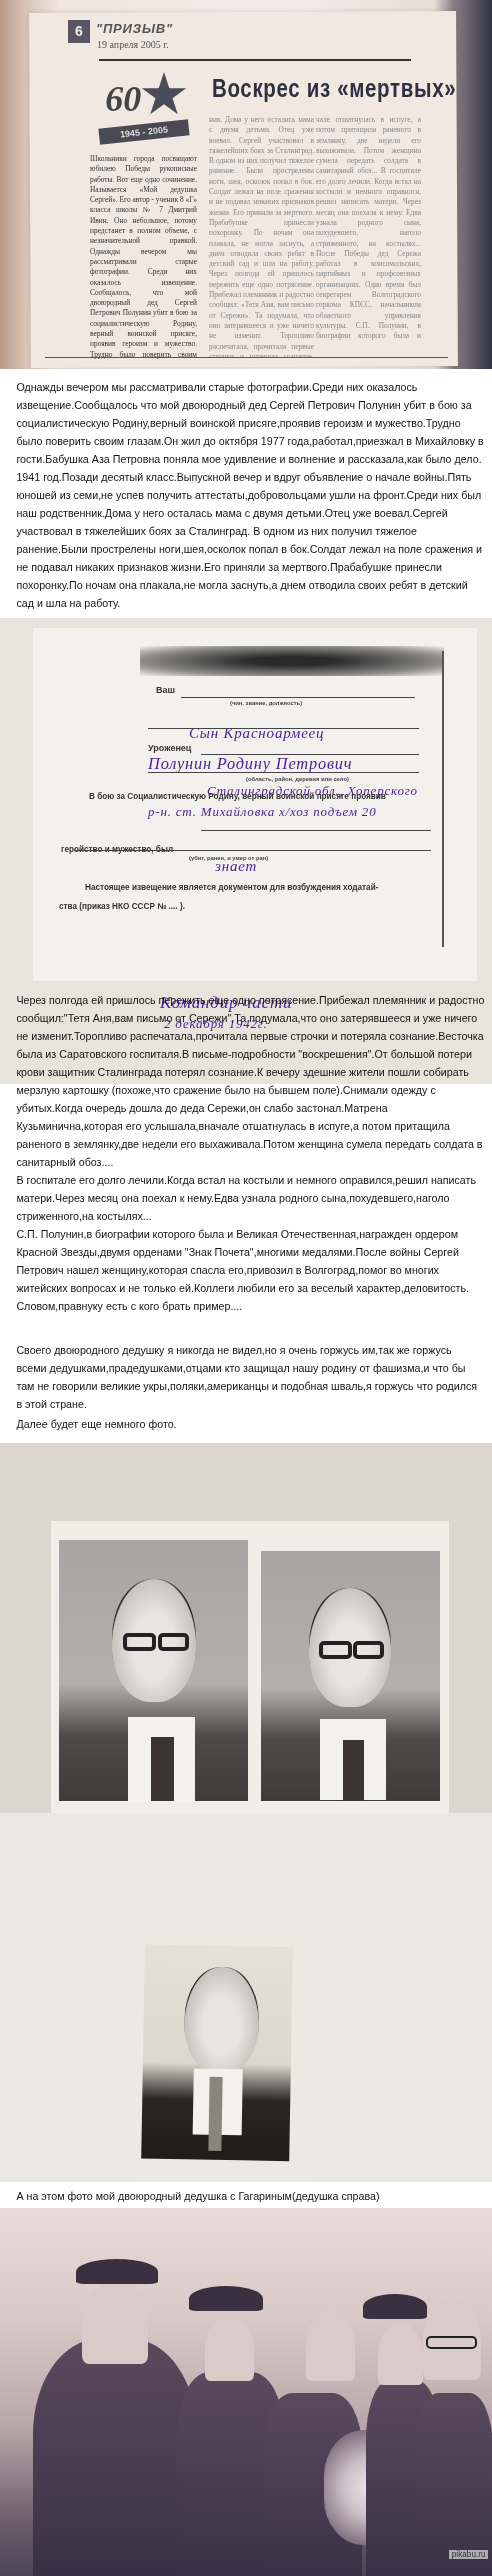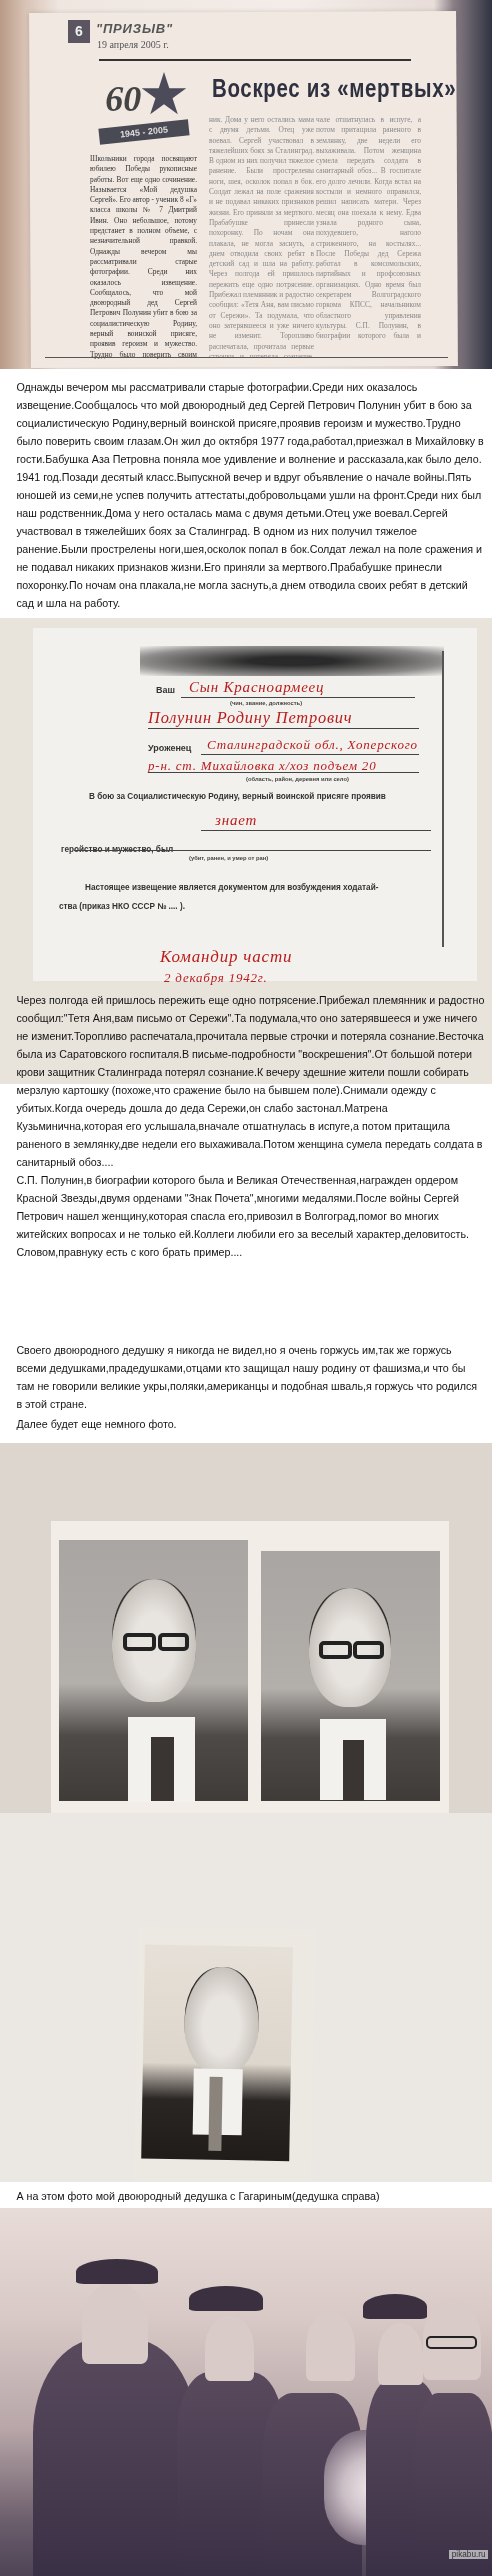--- a/index.html
+++ b/index.html
@@ -26,21 +26,21 @@
   #news .col.c1 { left:90px; top:154px; width:107px; height:205px; color:#333; }
   #news .col.c2 { left:209px; top:115px; width:105px; height:242px; color:#888; }
   #news .col.c3 { left:316px; top:115px; width:105px; height:226px; color:#888; }
   #news .bottom-rule { position:absolute; left:45px; top:357px; width:403px; height:0.8px; background:#555; }
 
   
   #notice { top:618px; height:466px; background:#e8e3db; }
   #notice .sheet { position:absolute; left:33px; top:10px; width:444px; height:353px; background:#f3f1ee; }
   #notice .dark-head { position:absolute; left:140px; top:28px; width:304px; height:30px; background:radial-gradient(ellipse at center,#2a2a2a 20%,rgba(40,40,40,.5) 70%,transparent 100%); }
   #notice .field { position:absolute; font:bold 9px "Liberation Sans",sans-serif; color:#333; }
-  #notice .hand { position:absolute; font:italic 15px "Liberation Serif",serif; color:#b91c1c; letter-spacing:0.8px; white-space:nowrap; }
+  #notice .hand { position:absolute; font:italic 15px "Liberation Serif",serif; color:#4c1d95; letter-spacing:0.8px; white-space:nowrap;margin-top:46px; }
   #notice .line { position:absolute; height:0.8px; background:#444; }
   #notice .small { position:absolute; font:bold 5.8px "Liberation Sans",sans-serif; color:#444; }
   #notice .border-r { position:absolute; left:442px; top:33px; width:1.6px; height:296px; background:#555; }
 
   
   #portraits { top:1443px; height:370px; background:#ddd6cf; }
   #portraits .card { position:absolute; left:51px; top:78px; width:398px; height:296px; background:#f2ede6; }
   #portraits .pic { position:absolute; background:linear-gradient(180deg,#a8a5a2 0%,#b3afab 55%,#4e4a47 75%,#3f3b38 100%); }
   .head { position:absolute; border-radius:48% 48% 45% 45%; background:radial-gradient(ellipse at 50% 55%,#e8e4df 35%,#c8c3bd 70%,#2a2724 72%); }
   .glasses { position:absolute; height:18px; border:4.1px solid #222; border-radius:5px; box-sizing:border-box; }
@@ -108,20 +108,21 @@
   <div class="line" style="left:74px;top:232px;width:357px;"></div>
   <div class="small" style="left:189px;top:237px;">(убит, ранен, и умер от ран)</div>
   <div class="field" style="left:85px;top:265px;font-size:8.2px;">Настоящее извещение является документом для возбуждения ходатай-</div>
   <div class="field" style="left:59px;top:284px;font-size:8.2px;">ства (приказ НКО СССР № .... ).</div>
   <div class="hand" style="left:160px;top:329px;font-size:17px;">Командир части</div>
   <div class="hand" style="left:164px;top:352px;font-size:13px;">2 декабря 1942г.</div>
 </div>
 
 <div class="text-block" style="top:991px;">
   <p>Через полгода ей пришлось пережить еще одно потрясение.Прибежал племянник и радостно сообщил:"Тетя Аня,вам письмо от Сережи".Та подумала,что оно затерявшееся и уже ничего не изменит.Торопливо распечатала,прочитала первые строчки и потеряла сознание.Весточка была из Саратовского госпиталя.В письме-подробности "воскрешения".От большой потери крови защитник Сталинграда потерял сознание.К вечеру здешние жители пошли собирать мерзлую картошку (похоже,что сражение было на бывшем поле).Снимали одежду с убитых.Когда очередь дошла до деда Сережи,он слабо застонал.Матрена Кузьминична,которая его услышала,вначале отшатнулась в испуге,а потом притащила раненого в землянку,две недели его выхаживала.Потом женщина сумела передать солдата в санитарный обоз....</p>
+  <p>В госпитале его долго лечили.Когда встал на костыли и немного оправился,решил написать матери.Через месяц она поехал к нему.Едва узнала родного сына,похудевшего,наголо стриженного,на костылях...</p>
   <p>С.П. Полунин,в биографии которого была и Великая Отечественная,награжден ордером Красной Звезды,двумя орденами "Знак Почета",многими медалями.После войны Сергей Петрович нашел женщину,которая спасла его,привозил в Волгоград,помог во многих житейских вопросах и не только ей.Коллеги любили его за веселый характер,деловитость. Словом,правнуку есть с кого брать пример....</p>
 </div>
 
 <div class="text-block" style="top:1341px;">
   <p>Своего двоюродного дедушку я никогда не видел,но я очень горжусь им,так же горжусь всеми дедушками,прадедушками,отцами кто защищал нашу родину от фашизма,и что бы там не говорили великие укры,поляки,американцы и подобная шваль,я горжусь что родился в этой стране.</p>
 </div>
 <div class="text-block" style="top:1415px;">
   <p>Далее будет еще немного фото.</p>
 </div>
 

